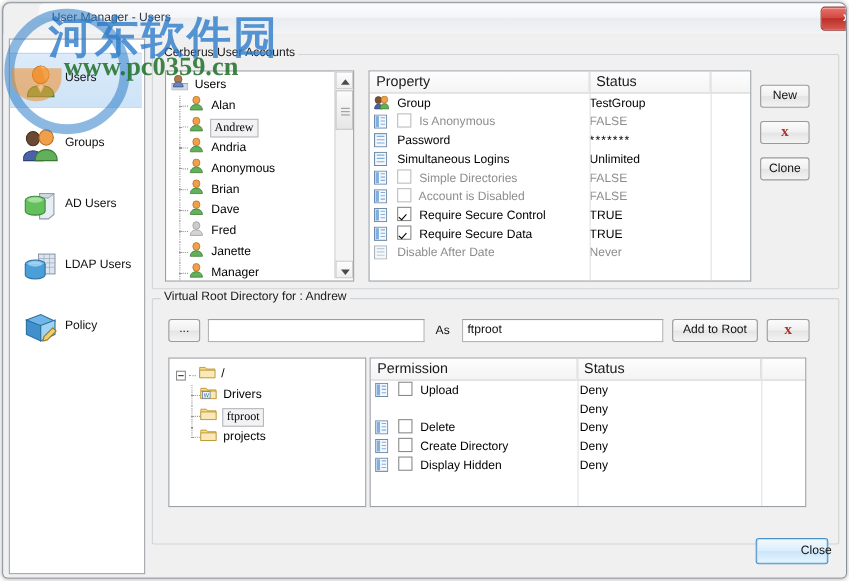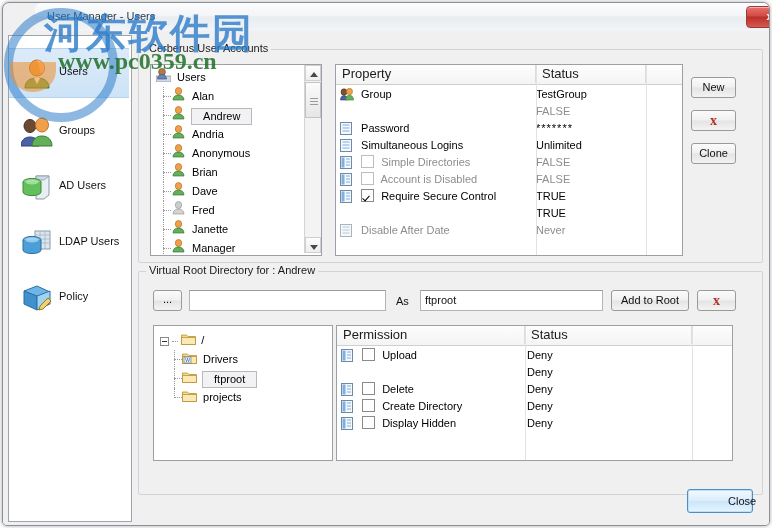--- a/index.html
+++ b/index.html
@@ -60,21 +60,21 @@
   
   .groupbox{position:absolute;border:1px solid #d0d4d8;border-radius:2px;background:transparent;}
   .grouplabel{position:absolute;background:#f0f0f0;padding:0 3px;font-size:11px;color:#1a1a1a;}
 
   
   .panel{background:#fff;border:1px solid #9aa0a6;position:absolute;overflow:hidden;}
 
   
   .treerow{position:relative;height:19px;line-height:19px;white-space:nowrap;font-size:11px;color:#000;}
   .treelabel{display:inline-block;vertical-align:top;}
-  .sellabel{background:#f2f2f4;border:1px solid #b8b8bc;padding:0 11px;margin-left:-1px;line-height:15px;display:inline-block;vertical-align:middle;}
+  .sellabel{background:#f2f2f4;border:1px solid #b8b8bc;padding:0 3px;margin-left:-1px;line-height:15px;display:inline-block;vertical-align:middle;font-family:Liberation Serif, serif;}
 
   
   .vscroll{position:absolute;width:16px;background:#f3f3f3;border-left:1px solid #d4d4d4;}
   .vsbtn{position:absolute;left:0;width:16px;height:16px;background:linear-gradient(to bottom,#fdfdfd,#eeeeee);border:1px solid #cfcfcf;box-sizing:border-box;}
   .vsarrow{position:absolute;left:4px;top:6px;width:0;height:0;border-left:4px solid transparent;border-right:4px solid transparent;}
   .vsthumb{position:absolute;left:0;width:16px;background:linear-gradient(to bottom,#fbfbfb,#e6e6e6);border:1px solid #c3c3c3;box-sizing:border-box;}
   .vsgrip{position:absolute;left:4px;width:8px;height:1px;background:#9b9b9b;}
 
   
   .gridhead{position:absolute;left:0;top:0;height:19px;width:100%;
@@ -354,20 +354,35 @@
                   <ellipse cx="9.5" cy="3.5" rx="3" ry="3.2" fill="#f0a04a" stroke="#b3701f" stroke-width=".6"></ellipse>
                   <path d="M5.5 12 c0-3.2 1.8-4.8 4-4.8 s4 1.6 4 4.8z" fill="#63b05a" stroke="#3b7a33" stroke-width=".6"></path>
                 </svg>
             </span>
             <span>Group</span>
           </span>
           <span class="gcell-val" style="left:200px">TestGroup</span>
         </div>
 
         <div class="gridrow">
+          <span class="gcell-prop">
+            <span style="display:inline-block;width:18px;vertical-align:-3px">
+              <svg width="12" height="13" viewBox="0 0 12 13">
+                  <rect x="0.5" y="0.5" width="11" height="12" fill="#f4f7fb" stroke="#6f8aa8" stroke-width="1"></rect>
+                  <rect x="1.5" y="1.5" width="3" height="10" fill="#7fb0e0"></rect>
+                  <g stroke="#7fb0e0" stroke-width="1">
+                    <line x1="6" y1="3" x2="10" y2="3"></line>
+                    <line x1="6" y1="6" x2="10" y2="6"></line>
+                    <line x1="6" y1="9" x2="10" y2="9"></line>
+                  </g>
+                </svg>
+            </span>
+            <span class="cbx dis"></span>
+            <span class="dim">Is Anonymous</span>
+          </span>
           <span class="gcell-val dim" style="left:200px">FALSE</span>
         </div>
 
         <div class="gridrow">
           <span class="gcell-prop">
             <span style="display:inline-block;width:18px;vertical-align:-3px">
               <svg width="12" height="13" viewBox="0 0 12 13">
                   <rect x="0.5" y="0.5" width="11" height="12" fill="#f4f7fb" stroke="#6f8aa8" stroke-width="1"></rect>
                   <g stroke="#7fb0e0" stroke-width="1">
                     <line x1="2.5" y1="3" x2="9.5" y2="3"></line>
@@ -449,20 +464,35 @@
                   </g>
                 </svg>
             </span>
             <span class="cbx chk"></span>
             <span>Require Secure Control</span>
           </span>
           <span class="gcell-val" style="left:200px">TRUE</span>
         </div>
 
         <div class="gridrow">
+          <span class="gcell-prop">
+            <span style="display:inline-block;width:18px;vertical-align:-3px">
+              <svg width="12" height="13" viewBox="0 0 12 13">
+                  <rect x="0.5" y="0.5" width="11" height="12" fill="#f4f7fb" stroke="#6f8aa8" stroke-width="1"></rect>
+                  <rect x="1.5" y="1.5" width="3" height="10" fill="#7fb0e0"></rect>
+                  <g stroke="#7fb0e0" stroke-width="1">
+                    <line x1="6" y1="3" x2="10" y2="3"></line>
+                    <line x1="6" y1="6" x2="10" y2="6"></line>
+                    <line x1="6" y1="9" x2="10" y2="9"></line>
+                  </g>
+                </svg>
+            </span>
+            <span class="cbx chk"></span>
+            <span>Require Secure Data</span>
+          </span>
           <span class="gcell-val" style="left:200px">TRUE</span>
         </div>
 
         <div class="gridrow">
           <span class="gcell-prop">
             <span style="display:inline-block;width:18px;vertical-align:-3px">
               <svg width="12" height="13" viewBox="0 0 12 13">
                   <rect x="0.5" y="0.5" width="11" height="12" fill="#f7f7f7" stroke="#a8b4c0" stroke-width="1"></rect>
                   <g stroke="#b8ccdd" stroke-width="1">
                     <line x1="2.5" y1="3" x2="9.5" y2="3"></line>

